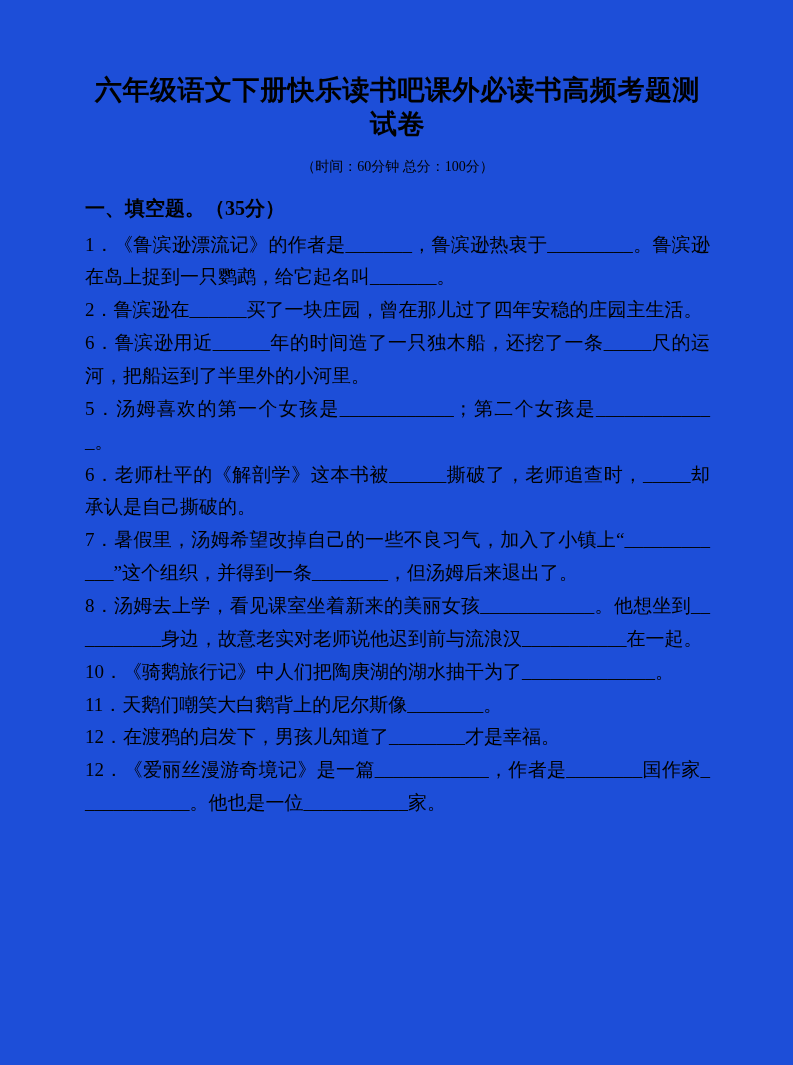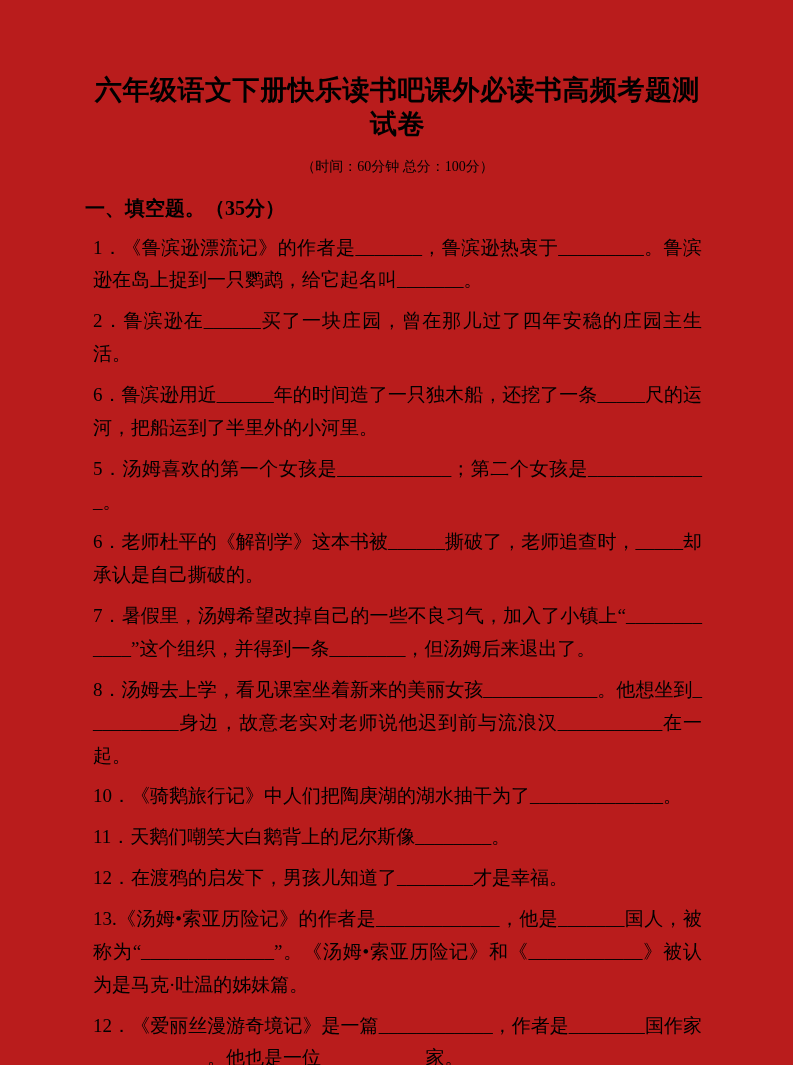--- a/index.html
+++ b/index.html
@@ -5,21 +5,21 @@
   html, body {
     margin: 0;
     padding: 0;
     background: #ffffff;
   }
   .page {
     position: relative;
     width: 793px;
     height: 1065px;
     box-sizing: border-box;
-    background: #b91c1c;
+    background: #1d4ed8;
     color: #000000;
     padding: 52px 83px 0 85px;
     overflow: hidden;
     font-family: "Liberation Serif", "DejaVu Serif", serif;
   }
   .title {
     font-size: 27px;
     font-weight: bold;
     text-align: center;
     margin: 22px 0 16px 0;
@@ -33,21 +33,21 @@
   }
   .section-heading {
     font-size: 20px;
     font-weight: bold;
     margin: 8px 0 5px 0;
     line-height: 1.6;
   }
   .question {
     font-size: 19px;
     line-height: 1.73;
-    margin: 8px;
+    margin: 0;
     text-align: justify;
     word-break: break-all;
   }
 </style>
 </head>
 <body>
 
 <div class="page">
 
   <h1 class="title">六年级语文下册快乐读书吧课外必读书高频考题测试卷</h1>
@@ -59,16 +59,15 @@
   <p class="question">1．《鲁滨逊漂流记》的作者是_______，鲁滨逊热衷于_________。鲁滨逊在岛上捉到一只鹦鹉，给它起名叫_______。</p>
   <p class="question">2．鲁滨逊在______买了一块庄园，曾在那儿过了四年安稳的庄园主生活。</p>
   <p class="question">6．鲁滨逊用近______年的时间造了一只独木船，还挖了一条_____尺的运河，把船运到了半里外的小河里。</p>
   <p class="question">5．汤姆喜欢的第一个女孩是____________；第二个女孩是_____________。</p>
   <p class="question">6．老师杜平的《解剖学》这本书被______撕破了，老师追查时，_____却承认是自己撕破的。</p>
   <p class="question">7．暑假里，汤姆希望改掉自己的一些不良习气，加入了小镇上“____________”这个组织，并得到一条________，但汤姆后来退出了。</p>
   <p class="question">8．汤姆去上学，看见课室坐着新来的美丽女孩____________。他想坐到__________身边，故意老实对老师说他迟到前与流浪汉___________在一起。</p>
   <p class="question">10．《骑鹅旅行记》中人们把陶庚湖的湖水抽干为了______________。</p>
   <p class="question">11．天鹅们嘲笑大白鹅背上的尼尔斯像________。</p>
   <p class="question">12．在渡鸦的启发下，男孩儿知道了________才是幸福。</p>
-  <p class="question">13.《汤姆•索亚历险记》的作者是_____________，他是_______国人，被称为“______________”。《汤姆•索亚历险记》和《____________》被认为是马克·吐温的姊妹篇。</p>
   <p class="question">12．《爱丽丝漫游奇境记》是一篇____________，作者是________国作家____________。他也是一位___________家。</p>
 
 </div>
 
 </body></html>

